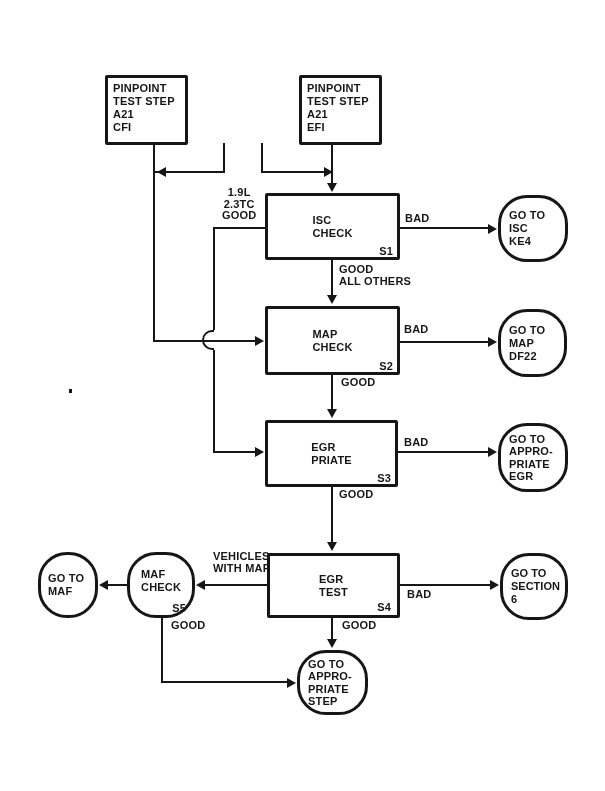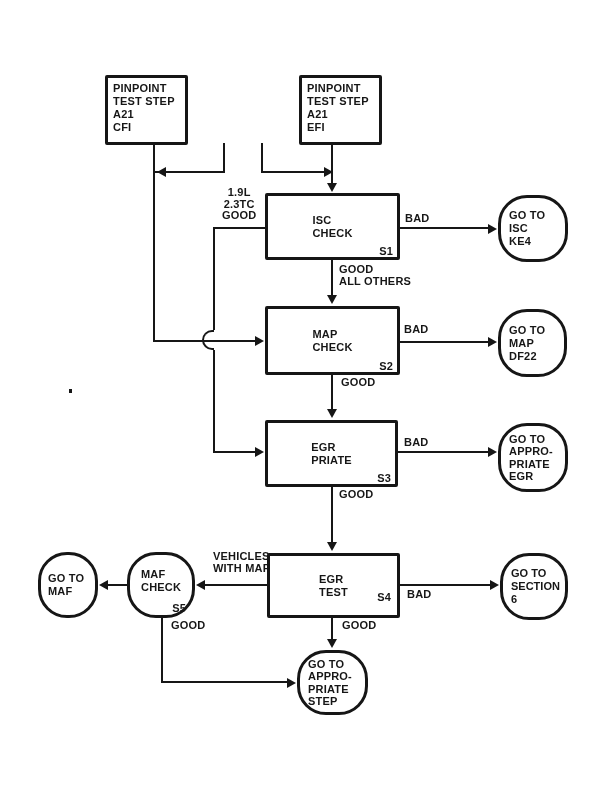--- a/index.html
+++ b/index.html
@@ -67,21 +67,21 @@
       <div>EGR</div>
       <div>PRIATE</div>
     </div>
     <div class="tag">S3</div>
   </div>
   <div class="box cmid" style="left:267px; top:553px; width:133px; height:65px;">
     <div class="txt">
       <div>EGR</div>
       <div>TEST</div>
     </div>
-    <div class="tag" style="right:6px; bottom:12px;">S4</div>
+    <div class="tag" style="right:6px; bottom:2px;">S4</div>
   </div>
 
   <div class="box lmid" style="left:498px; top:195px; width:70px; height:67px;">
     <div class="txt">GO TO</div>
     <div class="txt">ISC</div>
     <div class="txt">KE4</div>
   </div>
   <div class="box lmid" style="left:498px; top:309px; width:69px; height:68px;">
     <div class="txt">GO TO</div>
     <div class="txt">MAP</div>

